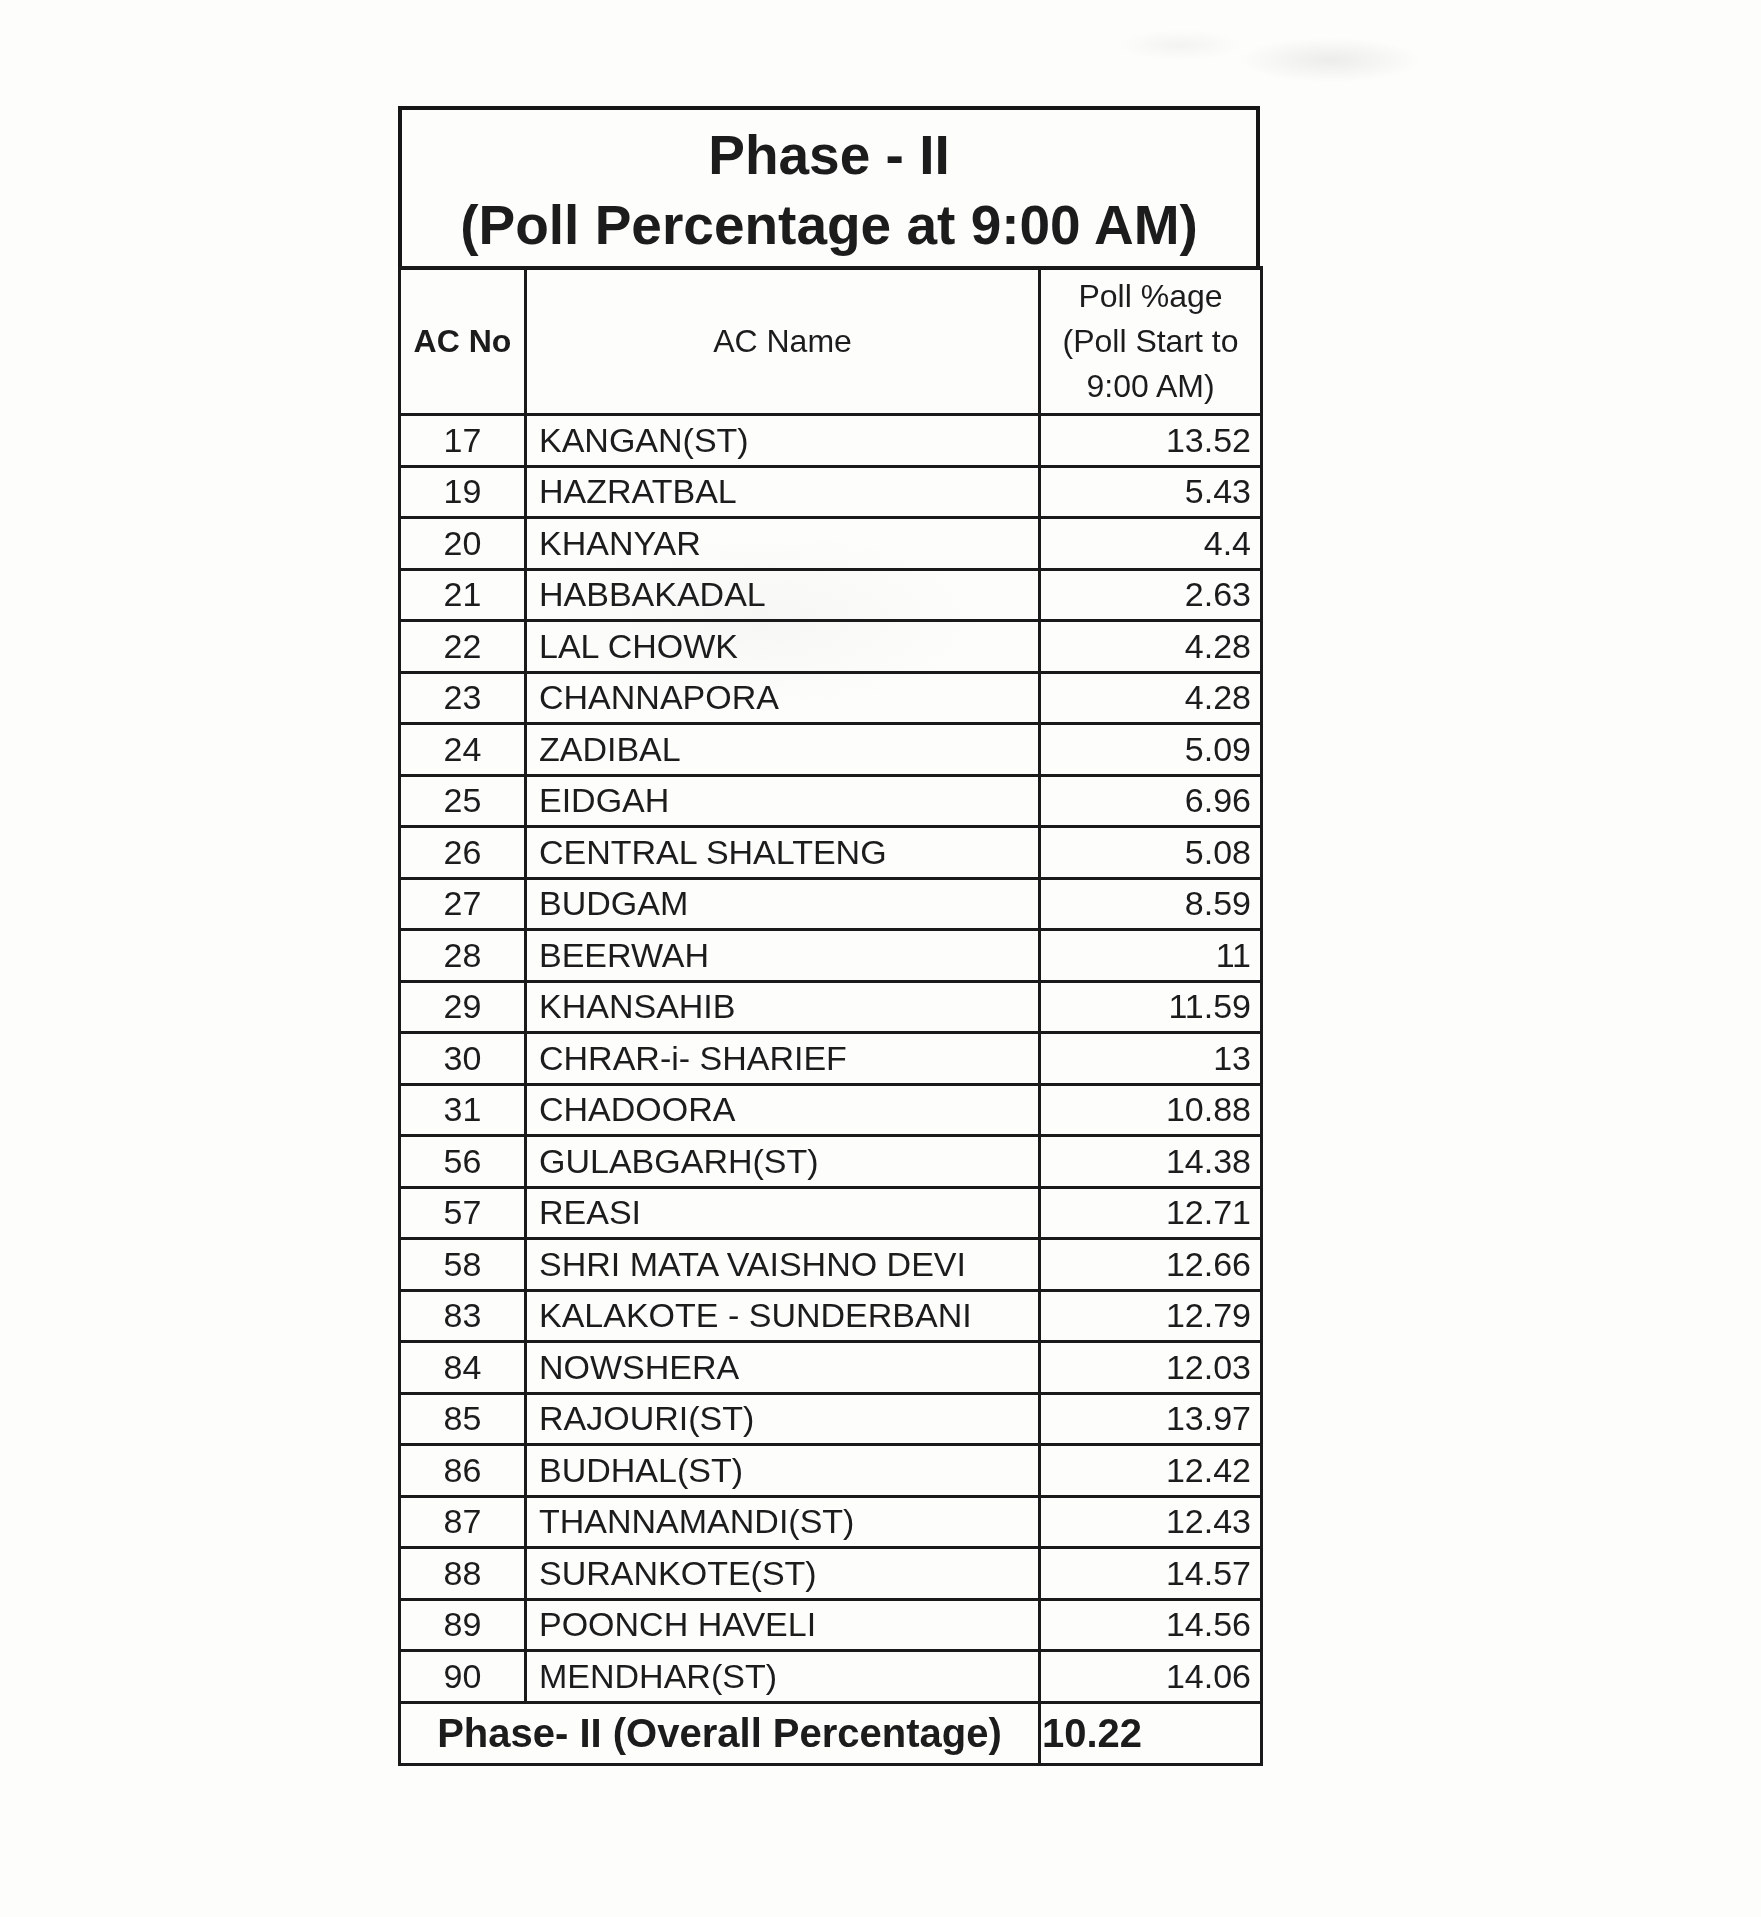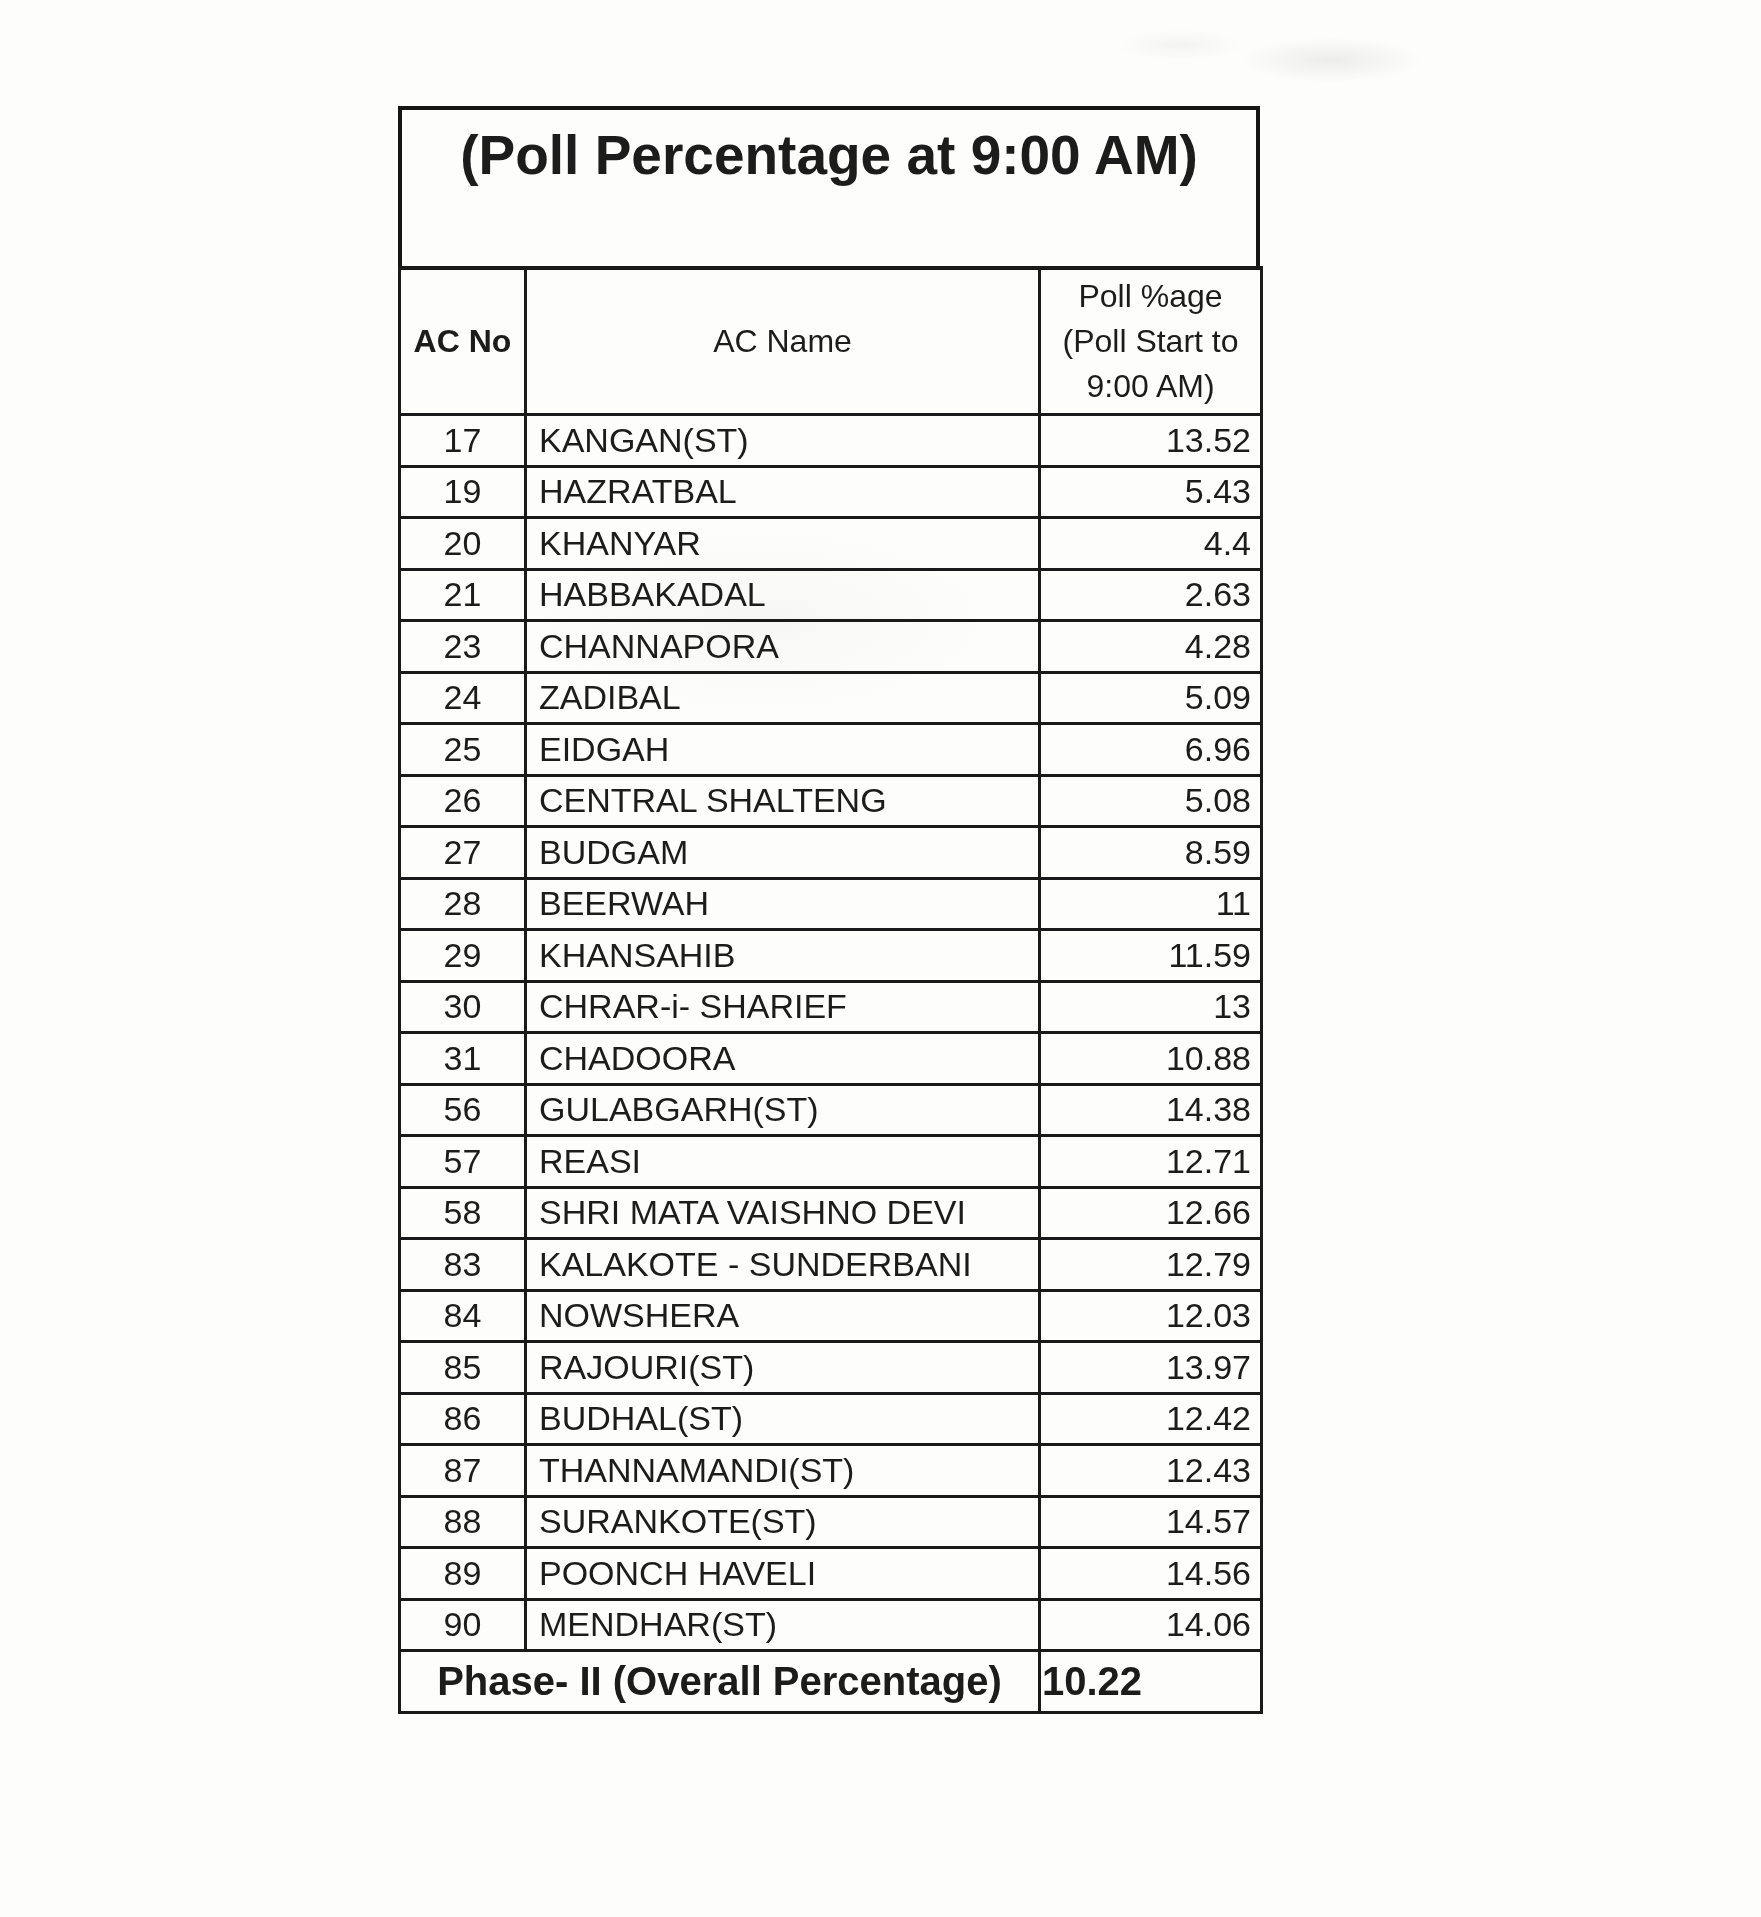--- a/index.html
+++ b/index.html
@@ -72,20 +72,21 @@
   td.f-value { text-align: left; padding-right: 9px; }
 </style>
 </head>
 <body>
 
 <div class="scan-noise"></div>
 
 <div class="doc">
 
   <div class="title-box">
+    <div class="title-line">Phase - II</div>
     <div class="title-line">(Poll Percentage at 9:00 AM)</div>
   </div>
 
   <table class="poll">
     <thead>
       <tr>
         <th class="col-no">AC No</th>
         <th class="col-name">AC Name</th>
         <th class="col-pct">
           <div class="hline">Poll %age</div>
@@ -109,20 +110,25 @@
           <td class="c-no">20</td>
           <td class="c-name">KHANYAR</td>
           <td class="c-pct">4.4</td>
         </tr>
         <tr>
           <td class="c-no">21</td>
           <td class="c-name">HABBAKADAL</td>
           <td class="c-pct">2.63</td>
         </tr>
         <tr>
+          <td class="c-no">22</td>
+          <td class="c-name">LAL CHOWK</td>
+          <td class="c-pct">4.28</td>
+        </tr>
+        <tr>
           <td class="c-no">23</td>
           <td class="c-name">CHANNAPORA</td>
           <td class="c-pct">4.28</td>
         </tr>
         <tr>
           <td class="c-no">24</td>
           <td class="c-name">ZADIBAL</td>
           <td class="c-pct">5.09</td>
         </tr>
         <tr>

